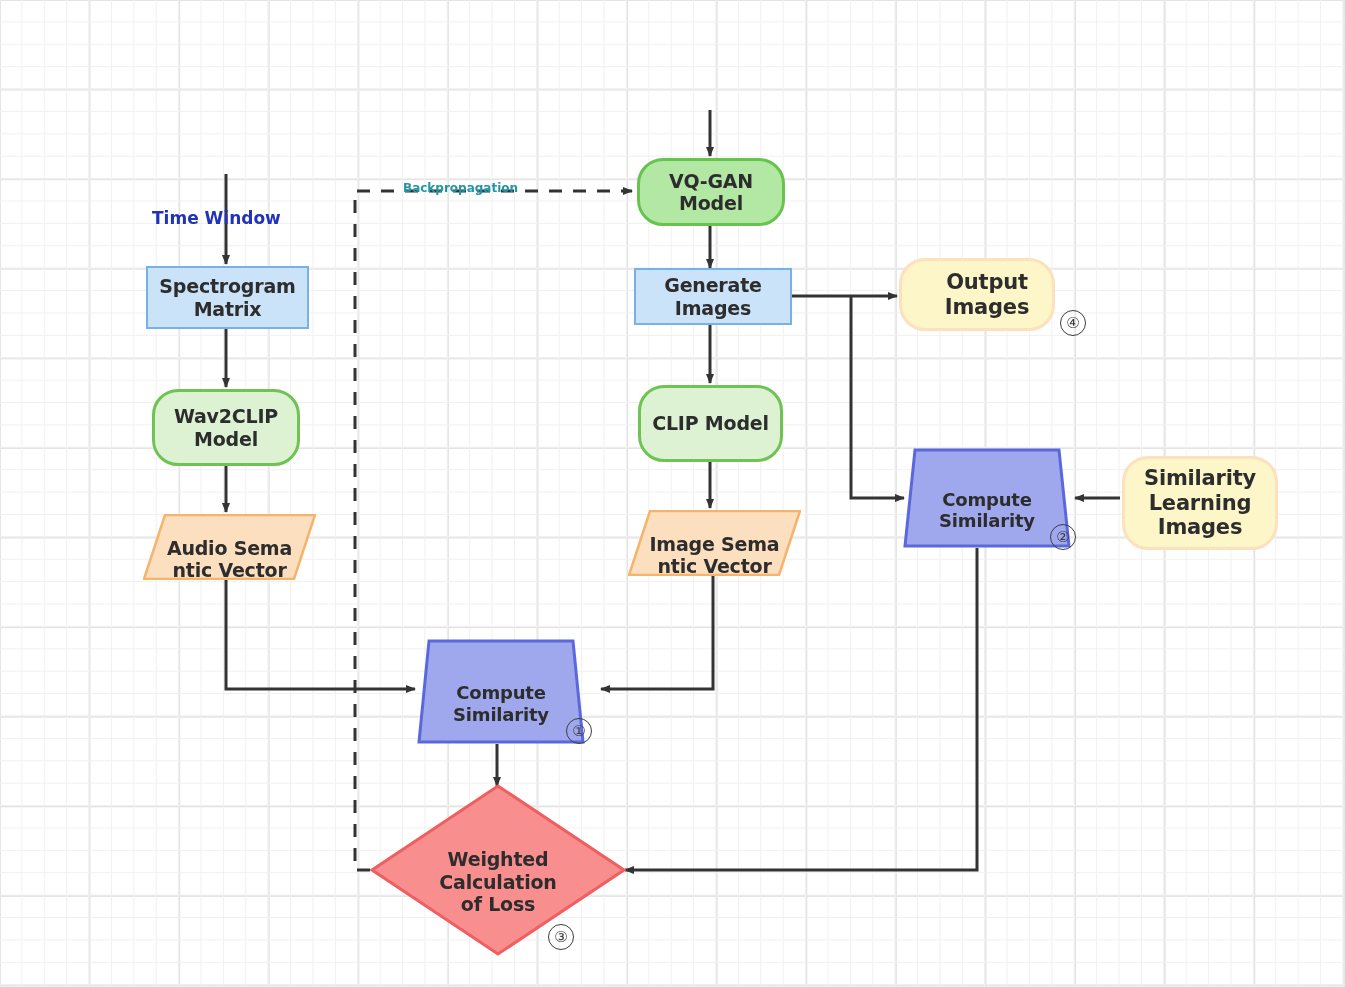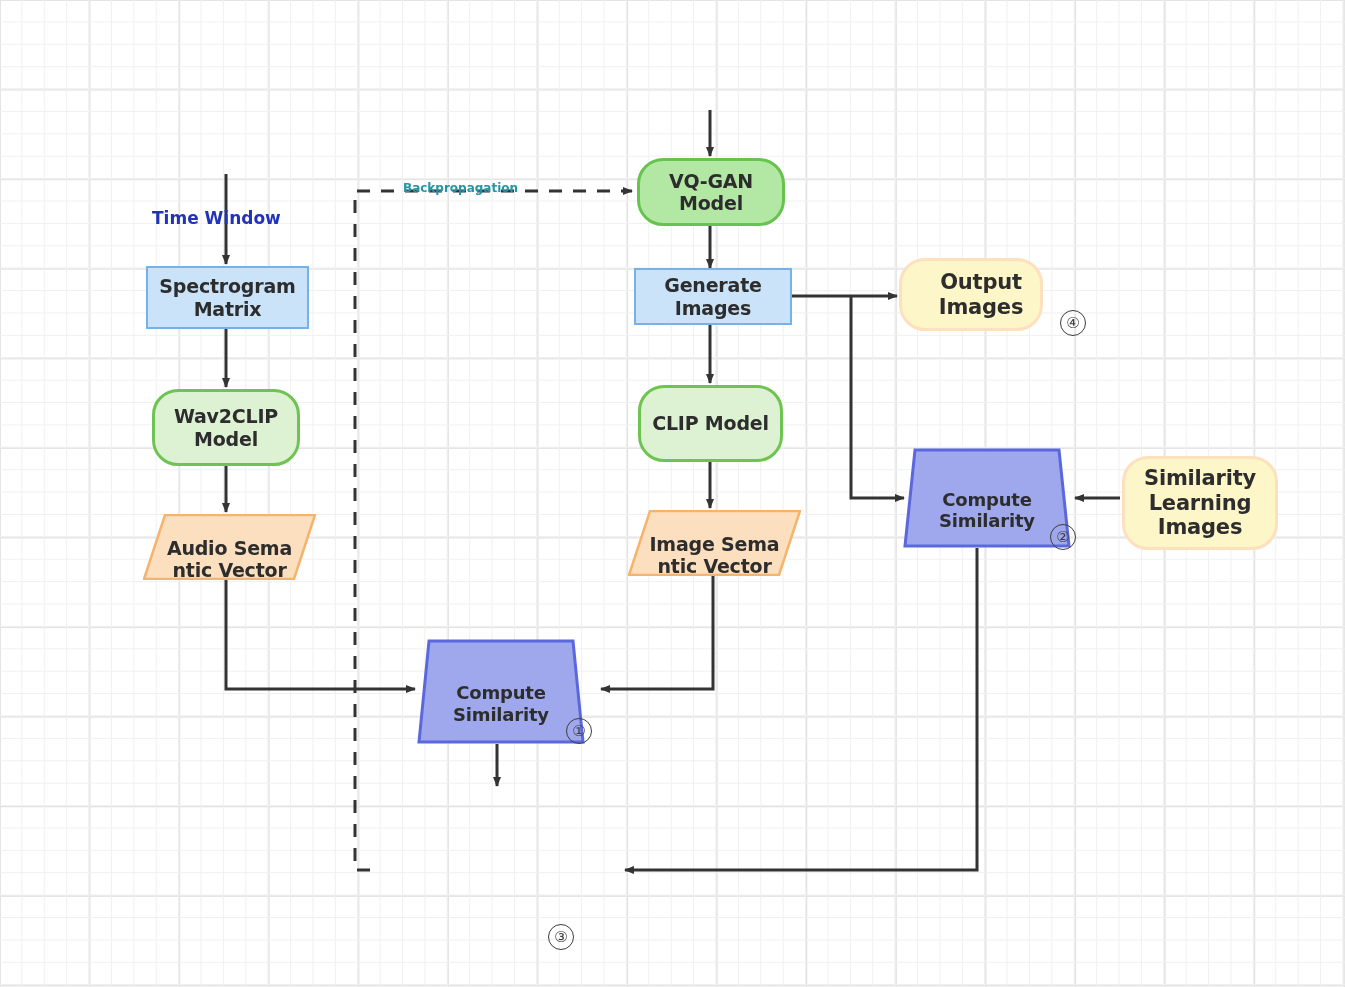--- a/index.html
+++ b/index.html
@@ -192,21 +192,21 @@
   <div class="para-wrap" style="left:628px; top:510px; width:173px; height:66px;">
     <svg class="shape" viewBox="0 0 173 66" preserveAspectRatio="none">
       <polygon points="22,1 172,1 151,65 1,65" fill="#fcdfbe" stroke="#f5b46c" stroke-width="2.5"></polygon>
     </svg>
     <div class="shape-text" style="font-size:19px; flex-direction:column;">
       <span class="lbl">Image Sema</span>
       <span class="lbl">ntic Vector</span>
     </div>
   </div>
 
-  <div class="node rounded c-yellow" style="left:899px; top:258px; width:144px; height:73px; font-size:21px; flex-direction:column;padding-left:20px;">
+  <div class="node rounded c-yellow" style="left:899px; top:258px; width:156px; height:73px; font-size:21px; flex-direction:column;padding-left:20px;">
     <span class="lbl">Output</span>
     <span class="lbl">Images</span>
   </div>
   <div class="marker" style="left:1060px; top:310px;">④</div>
 
   <div class="trap-wrap" style="left:903px; top:448px; width:168px; height:100px;">
     <svg class="shape" viewBox="0 0 168 100" preserveAspectRatio="none">
       <polygon points="12,2 156,2 166,98 2,98" fill="#9fa8ed" stroke="#5b68dd" stroke-width="3"></polygon>
     </svg>
     <div class="shape-text" style="font-size:18px; flex-direction:column;">
@@ -226,15 +226,25 @@
     <svg class="shape" viewBox="0 0 168 105" preserveAspectRatio="none">
       <polygon points="12,2 156,2 166,103 2,103" fill="#9fa8ed" stroke="#5b68dd" stroke-width="3"></polygon>
     </svg>
     <div class="shape-text" style="font-size:18px; flex-direction:column;">
       <span class="lbl">Compute</span>
       <span class="lbl">Similarity</span>
     </div>
   </div>
   <div class="marker" style="left:566px; top:718px;">①</div>
 
+  <div class="diam-wrap" style="left:370px; top:784px; width:256px; height:172px;">
+    <svg class="shape" viewBox="0 0 256 172" preserveAspectRatio="none">
+      <polygon points="128,2 254,86 128,170 2,86" fill="#f98e8e" stroke="#ef5f5f" stroke-width="3"></polygon>
+    </svg>
+    <div class="shape-text" style="font-size:19px; flex-direction:column;">
+      <span class="lbl">Weighted</span>
+      <span class="lbl">Calculation</span>
+      <span class="lbl">of Loss</span>
+    </div>
+  </div>
   <div class="marker" style="left:548px; top:924px;">③</div>
 
 </div>
 
 </body></html>

